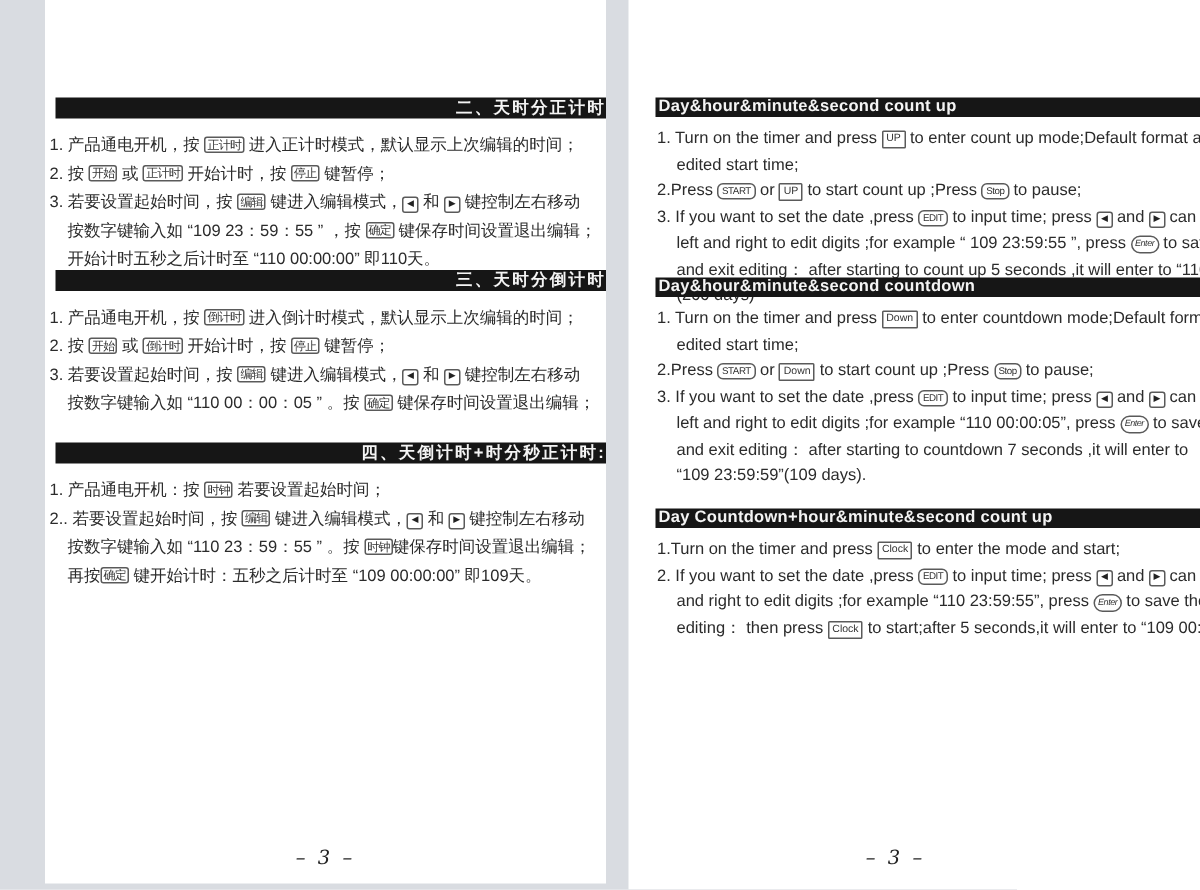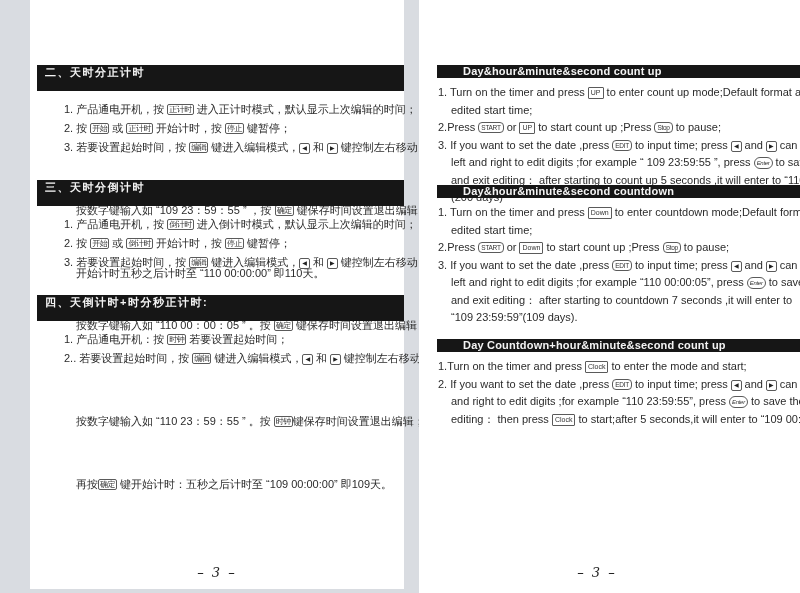--- a/index.html
+++ b/index.html
@@ -7,29 +7,29 @@
           font-family:"Liberation Sans",sans-serif;color:#2b2b2b;}
   .paper{position:absolute;top:0;background:#ffffff;}
   #left-paper{left:30px;width:374px;height:589px;}
   #right-paper{left:419px;width:381px;height:593px;}
 
   .section{position:absolute;left:0;right:0;}
   .lp.s0{top:65px}.lp.s1{top:180px}.lp.s2{top:295px}
   .rp.s0{top:65px}.rp.s1{top:185px}.rp.s2{top:339px}
 
   .bar{background:#161616;color:#f4f4f4;overflow:hidden;white-space:nowrap;}
-  .lp .bar{margin-left:7px;height:26px;line-height:15px;font-size:11px;font-weight:bold;
-           padding-left:8px;letter-spacing:1.5px;}
+  .lp .bar{margin-left:7px;height:14px;line-height:15px;font-size:11px;font-weight:bold;
+           padding-left:8px;letter-spacing:1.5px;text-align:right;}
   .rp .bar{margin-left:18px;height:13px;line-height:13px;font-size:11px;font-weight:bold;
-           padding-left:26px;letter-spacing:0.2px;}
+           padding-left:2px;letter-spacing:0.2px;}
 
   .sec-body{white-space:nowrap;}
-  .lp .sec-body{margin-top:9px;padding-left:34px;font-size:11px;}
+  .lp .sec-body{margin-top:9px;padding-left:3px;font-size:11px;}
   .lp .line{line-height:19px;height:19px;}
-  .lp .line.cont{padding-left:12px;margin-top:44px;}
+  .lp .line.cont{padding-left:12px;}
   .rp .sec-body{margin-top:6px;padding-left:19px;font-size:11px;}
   .rp .line{line-height:17.5px;height:17.5px;}
   .rp .line.cont{padding-left:13px;}
   .line{white-space:nowrap;}
 
   .keycap{display:inline-block;border:1px solid #5a5a5a;background:#fff;vertical-align:1px;
           white-space:nowrap;color:#333;}
   .lp .keycap.key{font-size:8px;line-height:9px;padding:0 1px;border-radius:2px;letter-spacing:-0.5px;}
   .rp .keycap.key{font-size:7px;line-height:10px;padding:0 2px;border-radius:1px;}
   .rp .keycap.rkey{font-size:6.5px;line-height:9px;padding:0 2px;border-radius:4px;letter-spacing:-0.3px;}

